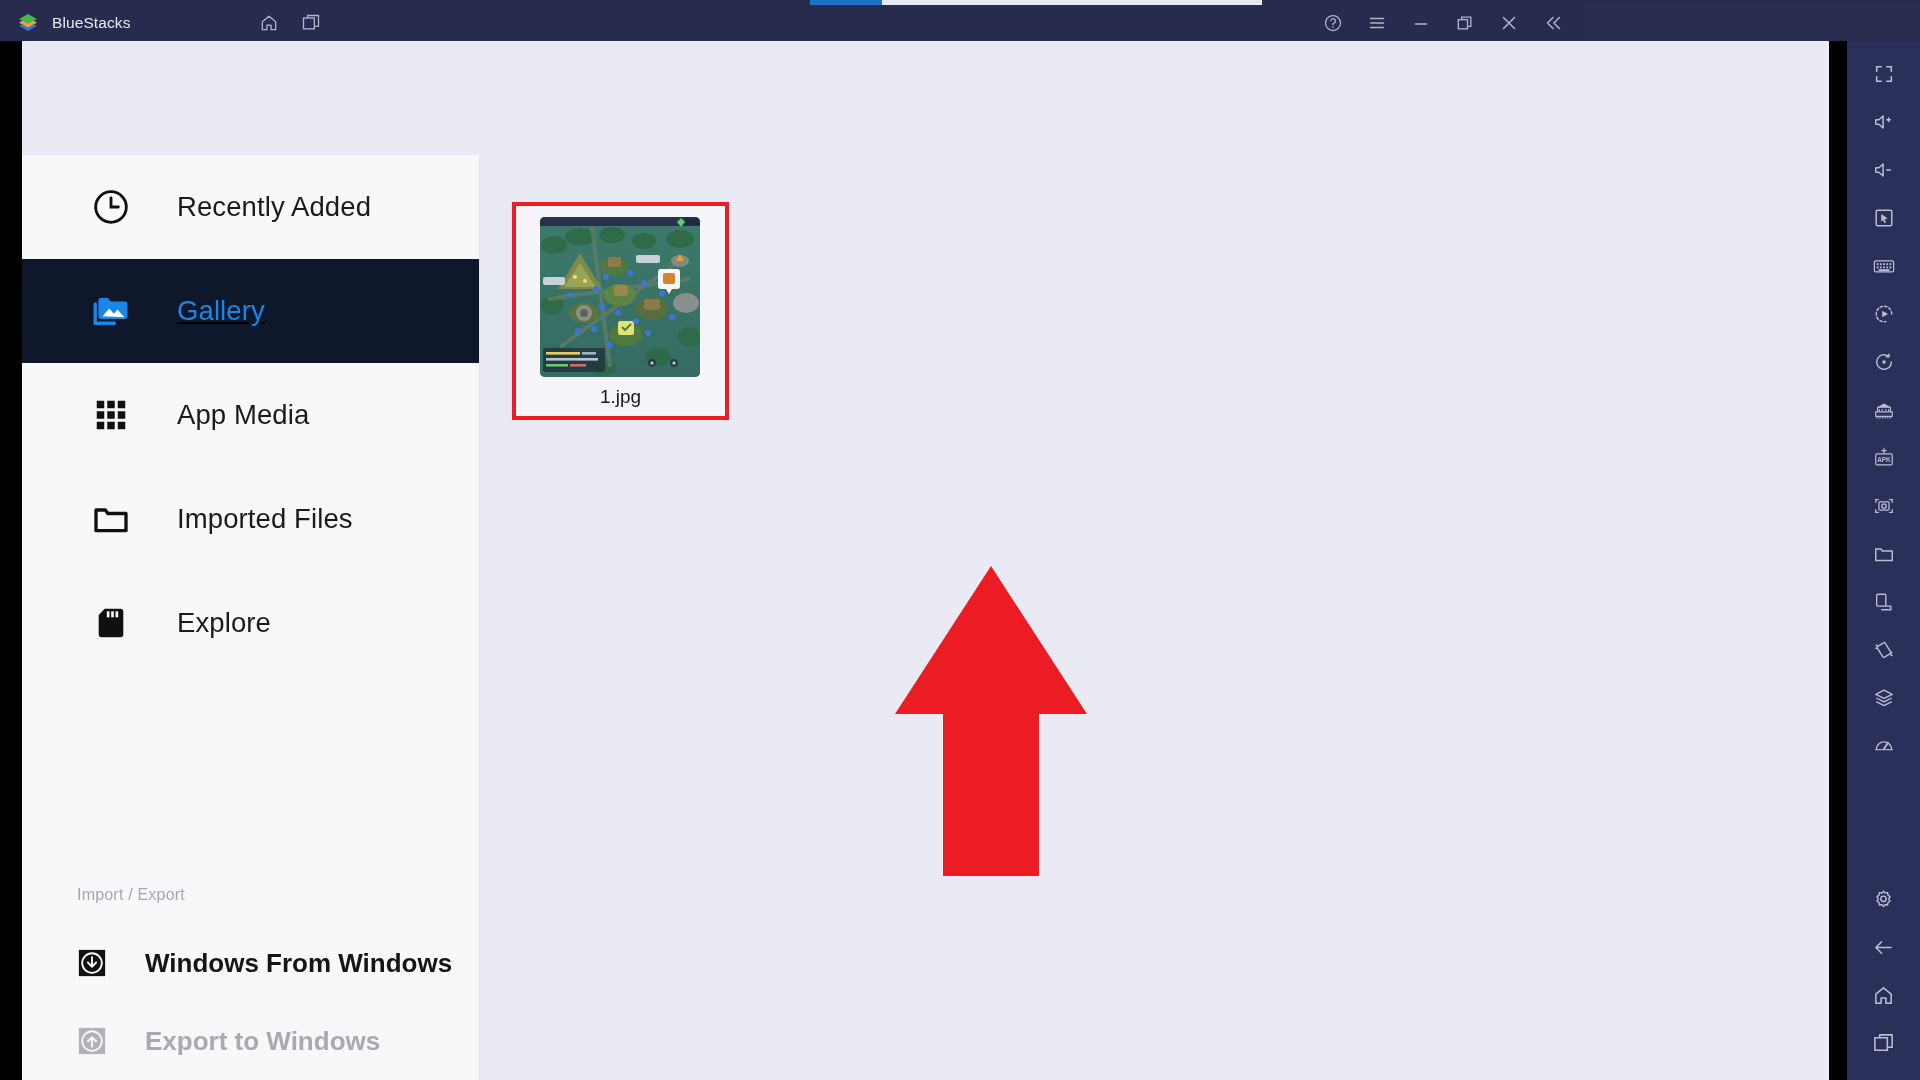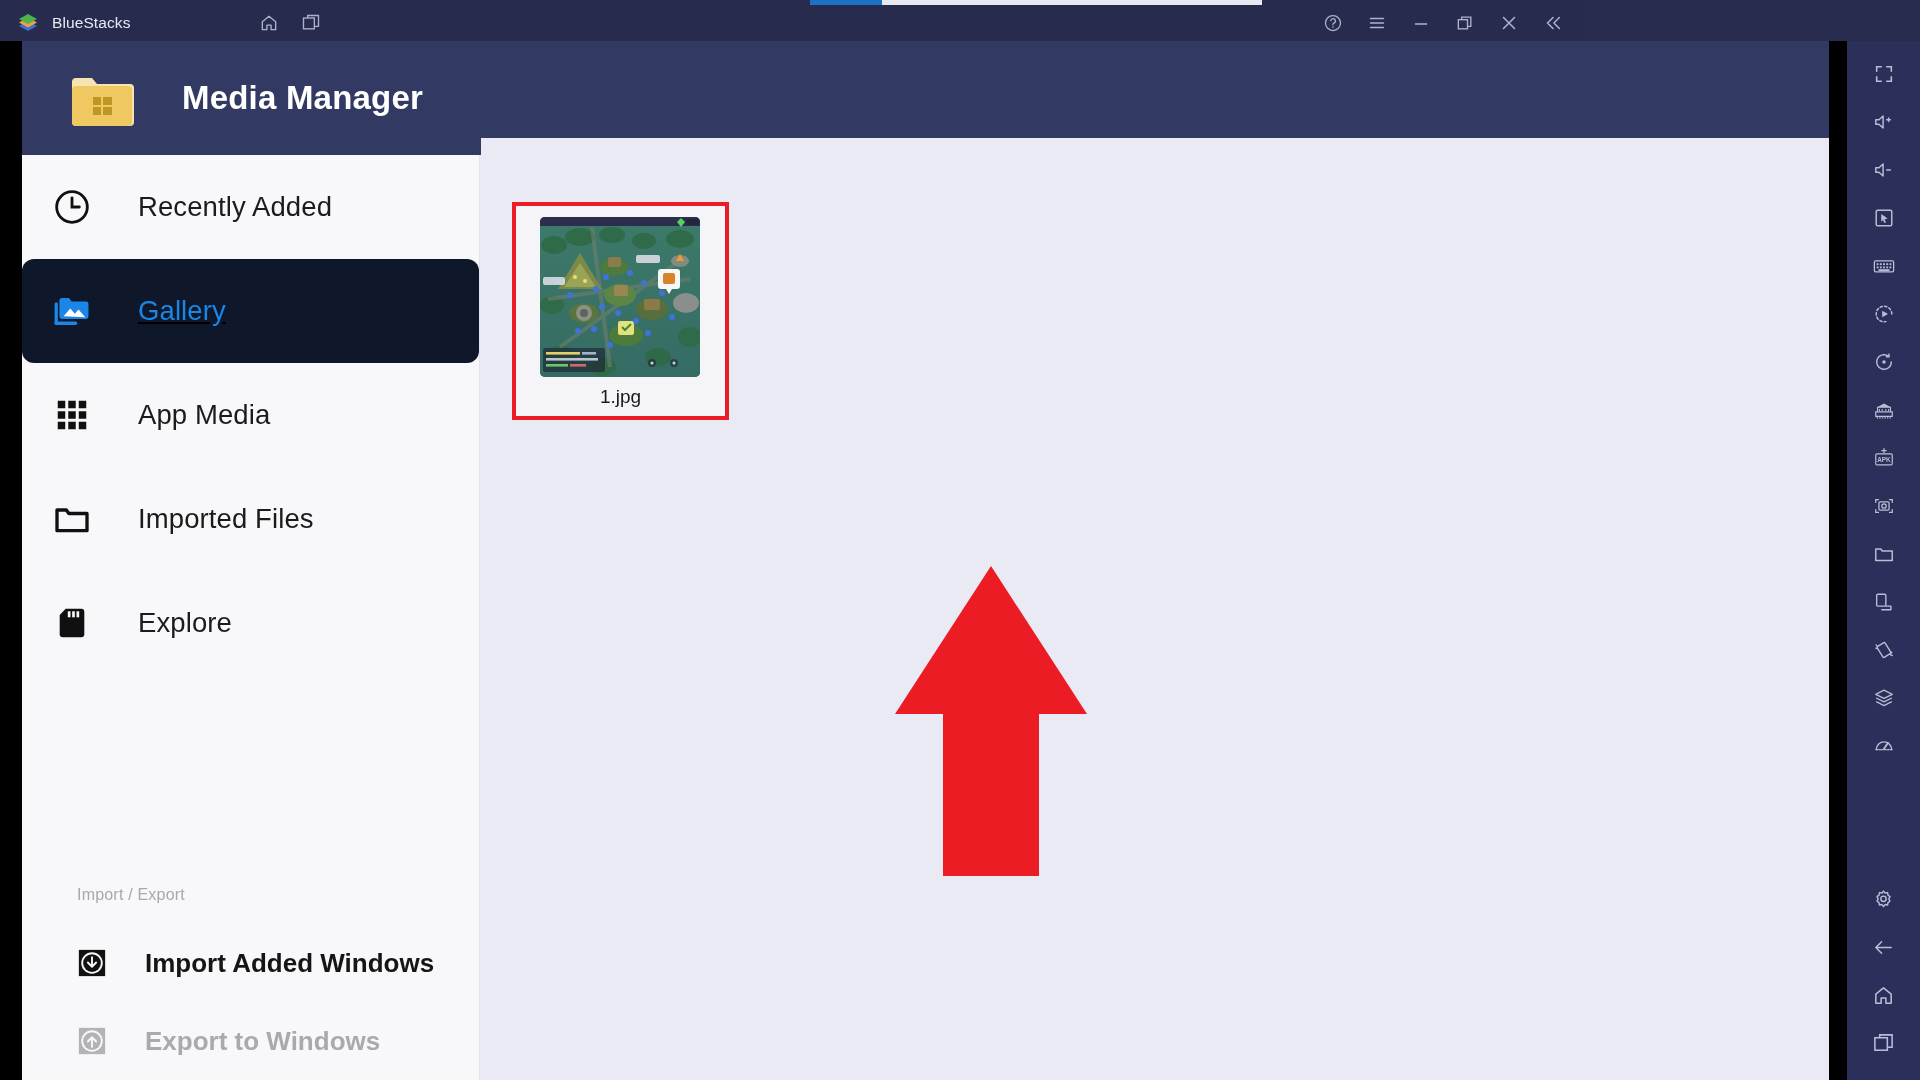--- a/index.html
+++ b/index.html
@@ -51,21 +51,21 @@
   .mm-folder { margin-left:48px; width:64px; height:56px; position:relative; }
   .mm-title { margin-left:48px; color:#ffffff; font-size:33px; font-weight:bold; letter-spacing:.2px; }
 
   
   .sidebar {
     position:absolute; left:0; top:114px; width:458px; height:925px;
     background:#f8f8fa; border-right:1px solid #e3e3ea;
     display:flex; flex-direction:column;
   }
   .nav-item {
-    height:104px; display:flex; align-items:center; padding-left:27px; cursor:pointer;border-radius:12px;
+    height:104px; display:flex; align-items:center; padding-left:66px; cursor:pointer;
   }
   .nav-item.active { background:#0f172a;text-decoration:underline; }
   .nav-ico { width:46px; height:46px; display:flex; align-items:center; justify-content:center; color:#101010; flex:0 0 auto; }
   .nav-ico svg { display:block; }
   .nav-ico.blue { color:#1a87e8; }
   .nav-label { margin-left:43px; font-size:27.5px; color:#1b1b1b; letter-spacing:.1px; }
   .nav-label.blue { color:#1a87e8; }
 
   .nav-gap { flex:1 1 auto; }
 
@@ -167,35 +167,20 @@
         </svg>
       </div>
     </div>
   </div>
 
   <div class="frame-left"></div>
   <div class="frame-right"></div>
 
   <div class="app">
 
-    <div class="mm-header">
-      <div class="mm-folder">
-        <svg width="64" height="56" viewBox="0 0 64 56">
-          <path d="M2 12a4 4 0 0 1 4-4h16l5 6h33a4 4 0 0 1 4 4v34a4 4 0 0 1-4 4H6a4 4 0 0 1-4-4Z" fill="#f5e3b4"></path>
-          <path d="M2 20a4 4 0 0 1 4-4h52a4 4 0 0 1 4 4v32a4 4 0 0 1-4 4H6a4 4 0 0 1-4-4Z" fill="#f0c862"></path>
-          <g fill="#bf9526">
-            <rect x="23" y="27" width="8" height="8"></rect>
-            <rect x="33" y="27" width="9" height="8"></rect>
-            <rect x="23" y="37" width="8" height="8"></rect>
-            <rect x="33" y="37" width="9" height="8"></rect>
-          </g>
-        </svg>
-      </div>
-      <div class="mm-title">Media Manager</div>
-    </div>
 
     <div class="sidebar">
 
       <div class="nav-item">
         <span class="nav-ico">
           <svg width="40" height="40" viewBox="0 0 24 24" fill="none" stroke="currentColor" stroke-width="1.7" stroke-linecap="round">
             <circle cx="12" cy="12" r="9.2"></circle>
             <path d="M12 6.5 V12 H16.4"></path>
           </svg>
         </span>
@@ -260,21 +245,21 @@
 
       <div class="ie-item">
         <span class="ie-ico">
           <svg width="30" height="30" viewBox="0 0 24 24" fill="currentColor">
             <path d="M1.5 1.5h21v21h-21Z"></path>
             <circle cx="12" cy="12" r="8.6" fill="#f8f8fa"></circle>
             <circle cx="12" cy="12" r="7.1" fill="currentColor"></circle>
             <path d="M12 7.4v7.4M8.7 11.6 12 15l3.3-3.4" fill="none" stroke="#f8f8fa" stroke-width="1.5" stroke-linecap="round" stroke-linejoin="round"></path>
           </svg>
         </span>
-        <span class="ie-label">Import Added Windows</span>
+        <span class="ie-label">Windows From Windows</span>
       </div>
 
       <div class="ie-item">
         <span class="ie-ico dim">
           <svg width="30" height="30" viewBox="0 0 24 24" fill="currentColor">
             <path d="M1.5 1.5h21v21h-21Z"></path>
             <circle cx="12" cy="12" r="8.6" fill="#f8f8fa"></circle>
             <circle cx="12" cy="12" r="7.1" fill="currentColor"></circle>
             <path d="M12 16.6V9.2M8.7 12.4 12 9l3.3 3.4" fill="none" stroke="#f8f8fa" stroke-width="1.5" stroke-linecap="round" stroke-linejoin="round"></path>
           </svg>

